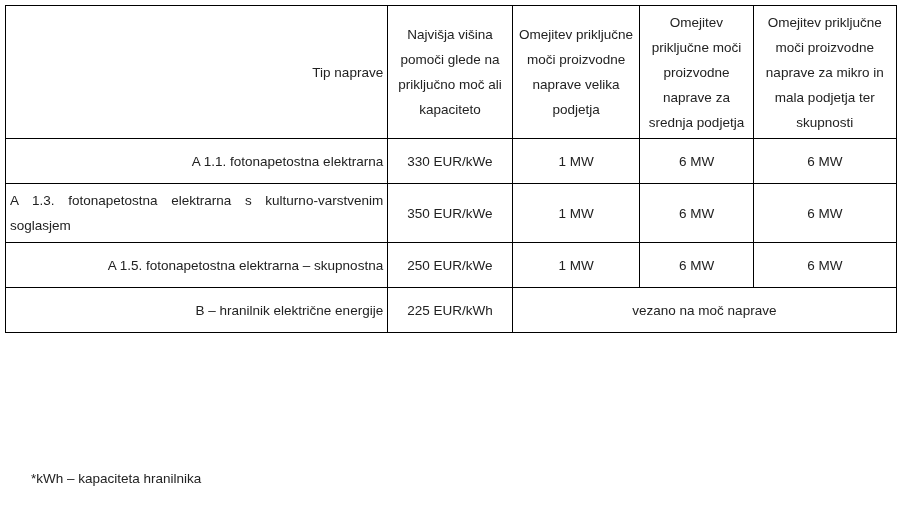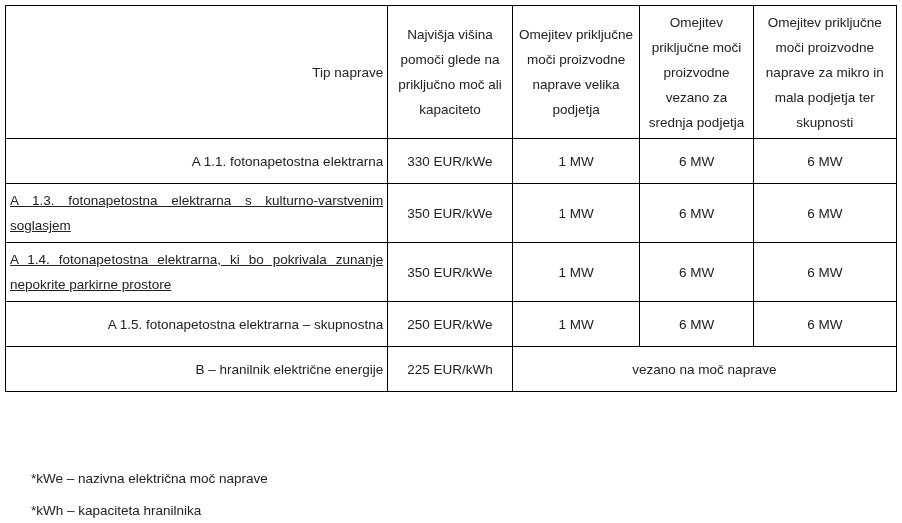--- a/index.html
+++ b/index.html
@@ -19,21 +19,21 @@
       line-height: 25px;
       padding: 0 4px;
       vertical-align: middle;
     }
     .c1 { width: 365px; }
     .c2 { width: 119px; }
     .c3 { width: 122px; }
     .c4 { width: 108px; }
     .c5 { width: 137px; }
     .left { text-align: right; }
-    .just { text-align: justify; text-align-last: left; text-decoration: underline; }
+    .just { text-align: justify; text-align-last: left; }
     .center { text-align: center; }
     tr.h-head { height: 133px; }
     tr.h-a { height: 60px; }
     tr.h-1 { height: 45px; }
     tr.h-2 { height: 59px; }
     .notes { position: absolute; left: 31px; top: 466px; }
     .note { line-height: 25px; height: 32px; font-size: 13.5px; color: #222222; }
   </style>
 </head>
 <body>
@@ -44,39 +44,32 @@
       <col class="c2">
       <col class="c3">
       <col class="c4">
       <col class="c5">
   </colgroup>
   <tbody>
       <tr class="h-head">
     <th class="left">Tip naprave</th>
     <th class="center">Najvišja višina pomoči glede na priključno moč ali kapaciteto</th>
     <th class="center">Omejitev priključne moči proizvodne naprave velika podjetja</th>
-    <th class="center">Omejitev priključne moči proizvodne vezano za srednja podjetja</th>
+    <th class="center">Omejitev priključne moči proizvodne naprave za srednja podjetja</th>
     <th class="center">Omejitev priključne moči proizvodne naprave za mikro in mala podjetja ter skupnosti</th>
   </tr>
   <tr class="h-1">
     <td class="left">A 1.1. fotonapetostna elektrarna</td>
     <td class="center">330 EUR/kWe</td>
     <td class="center">1 MW</td>
     <td class="center">6 MW</td>
     <td class="center">6 MW</td>
   </tr>
   <tr class="h-2">
     <td class="just">A 1.3. fotonapetostna elektrarna s kulturno-varstvenim soglasjem</td>
-    <td class="center">350 EUR/kWe</td>
-    <td class="center">1 MW</td>
-    <td class="center">6 MW</td>
-    <td class="center">6 MW</td>
-  </tr>
-  <tr class="h-2">
-    <td class="just">A 1.4. fotonapetostna elektrarna, ki bo pokrivala zunanje nepokrite parkirne prostore</td>
     <td class="center">350 EUR/kWe</td>
     <td class="center">1 MW</td>
     <td class="center">6 MW</td>
     <td class="center">6 MW</td>
   </tr>
   <tr class="h-1">
     <td class="left">A 1.5. fotonapetostna elektrarna – skupnostna</td>
     <td class="center">250 EUR/kWe</td>
     <td class="center">1 MW</td>
     <td class="center">6 MW</td>
@@ -84,15 +77,14 @@
   </tr>
   <tr class="h-1">
     <td class="left">B – hranilnik električne energije</td>
     <td class="center">225 EUR/kWh</td>
     <td class="center" colspan="3">vezano na moč naprave</td>
   </tr>
 </tbody>
   </table>
 
 <div class="notes">
-  <div class="note">*kWe – nazivna električna moč naprave</div>
   <div class="note">*kWh – kapaciteta hranilnika</div>
 </div>
 
 </body></html>

